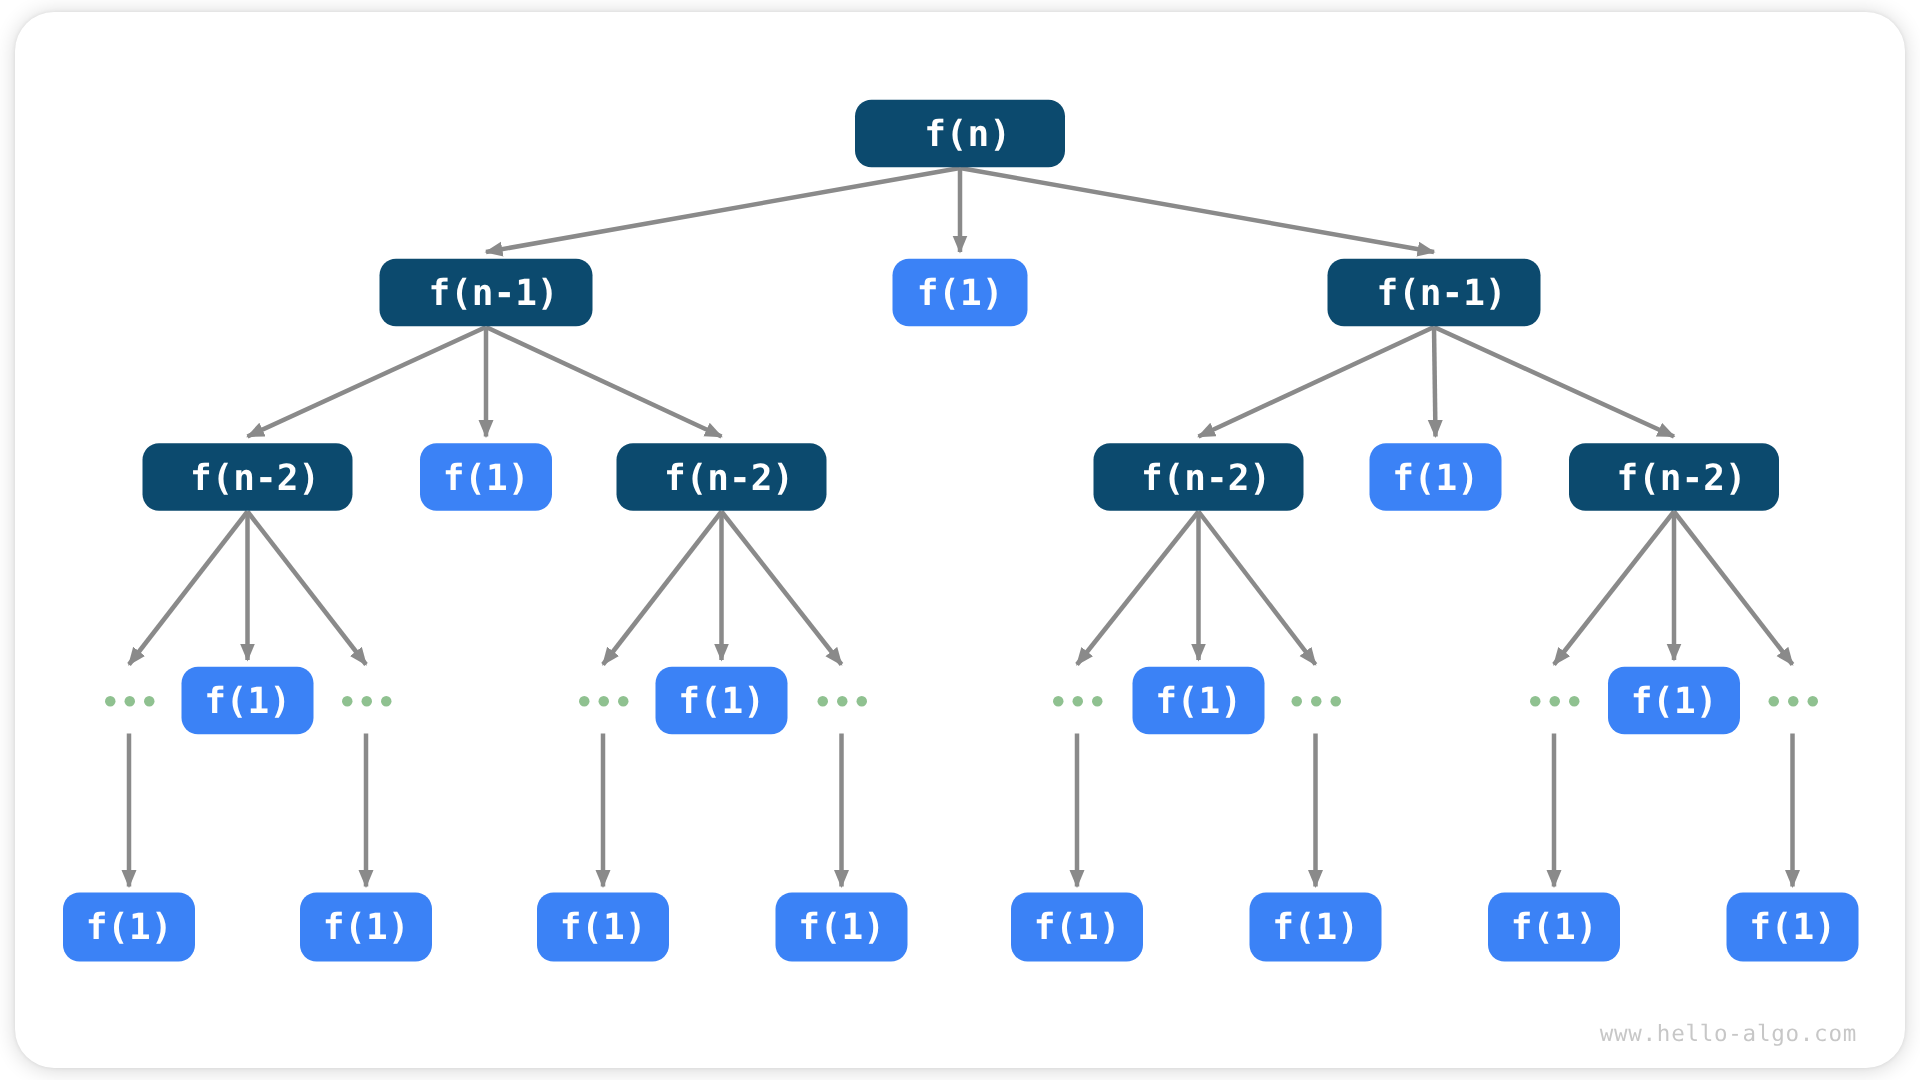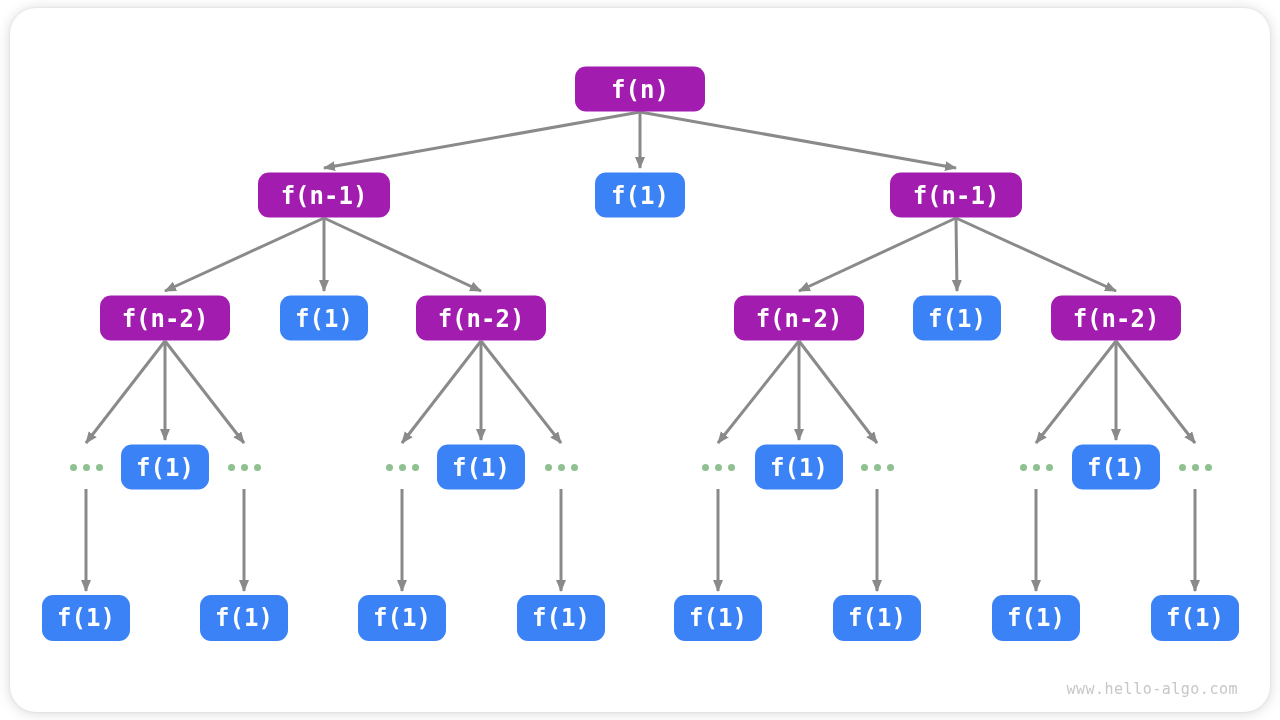--- a/index.html
+++ b/index.html
@@ -39,21 +39,21 @@
     display: flex;
     align-items: center;
     justify-content: center;
     color: #ffffff;
     font-size: 24px;
     font-weight: bold;
     border-radius: 11px;
     white-space: nowrap;
     letter-spacing: 0px;
   }
-  .node.call { background: #a21caf; }
+  .node.call { background: #0c4a6e; padding-left: 10px; }
   .node.base { background: #3b82f6; }
   .node.ellipsis {
     background: transparent;
     gap: 6px;
   }
   .dot {
     width: 7px;
     height: 7px;
     border-radius: 50%;
     background: #8FC190;

